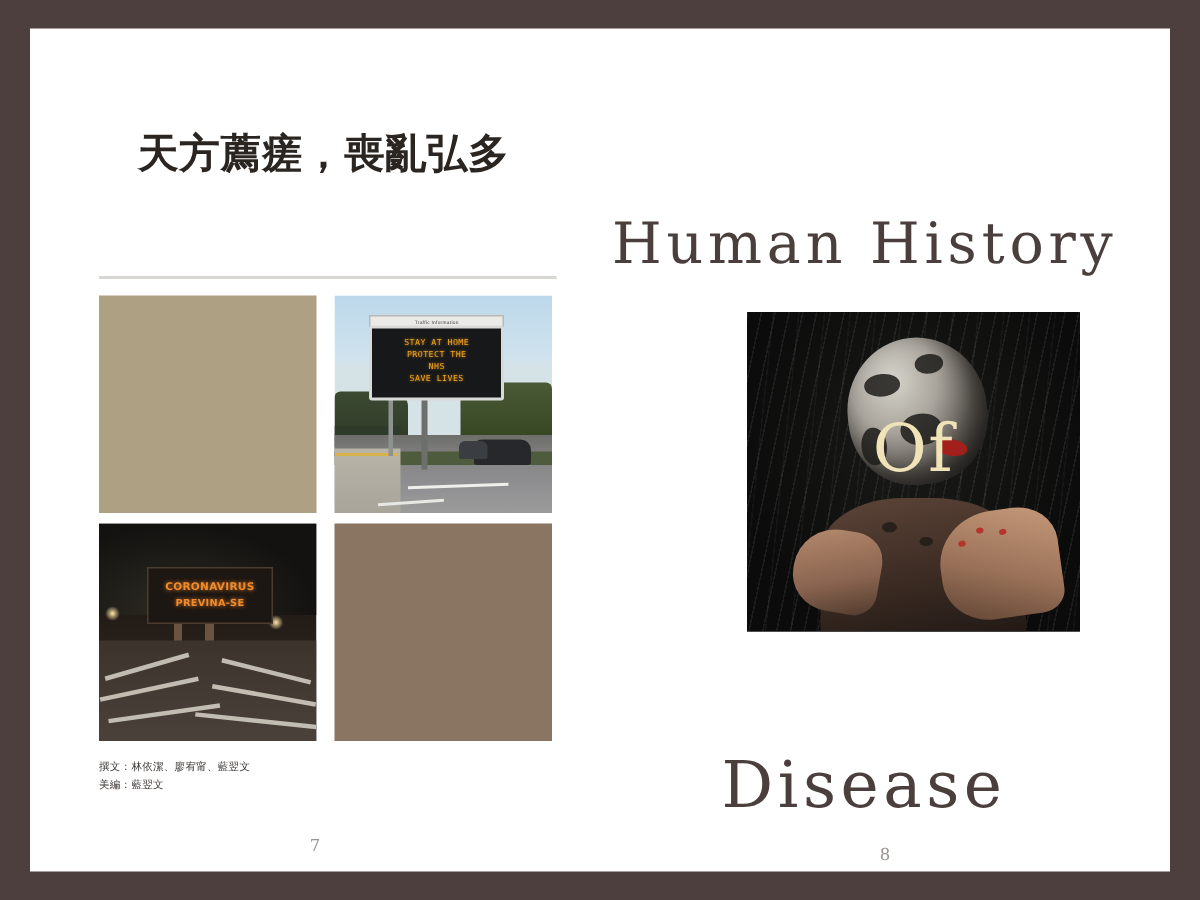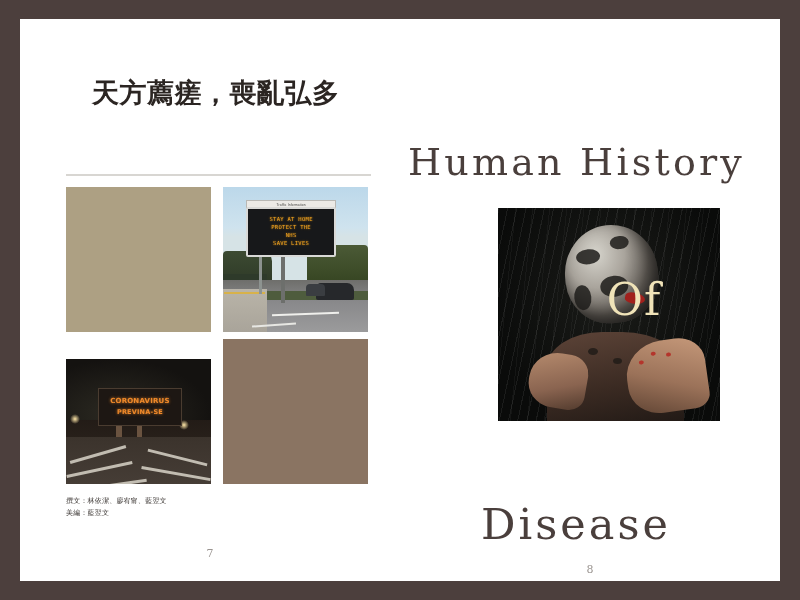--- a/index.html
+++ b/index.html
@@ -26,21 +26,21 @@
   .spread {
     position: absolute;
     left: 20px; top: 19px;
     width: 760px; height: 562px;
     background: #ffffff;
   }
 
   
   .page-left {
     position: absolute;
-    left: 0; top: 0;
+    left: 0; top: 10px;
     width: 380px; height: 400px;
   }
   .page-right {
     position: absolute;
     left: 380px; top: 16px;
     width: 380px; height: 562px;
   }
 
   
   .cn-title {
@@ -196,21 +196,20 @@
     letter-spacing: 0.3px;
     text-shadow: 0 0 2px rgba(242,163,30,0.8);
     white-space: pre-line;
   }
 
   
   .photo-night {
     position: relative;
     width: 100%; height: 100%;
     background: linear-gradient(#191512 0%, #221b16 40%, #2a221c 62%, #3a3029 100%);
-    margin-top: 20px;
   }
   .night-tree {
     position: absolute; left: 0; top: 0;
     width: 100%; height: 42%;
     background: radial-gradient(ellipse at 35% 90%, #2c2a22 0%, #141210 70%);
   }
   .night-board {
     position: absolute; left: 22%; top: 20%;
     width: 58%; height: 26%;
     background: #1d1713;
@@ -399,21 +398,20 @@
   .hero-of {
     position: absolute;
     left: 0; top: 33%;
     width: 100%;
     text-align: center;
     font-family: "DejaVu Serif", "Liberation Serif", serif;
     font-size: 44px;
     line-height: 1;
     color: #f0e3b8;
     letter-spacing: 1px;
-    padding-left: 25px;
   }
 </style>
 </head>
 <body>
 
 <div class="frame">
   <div class="spread">
 
     <div class="page-left">
 

